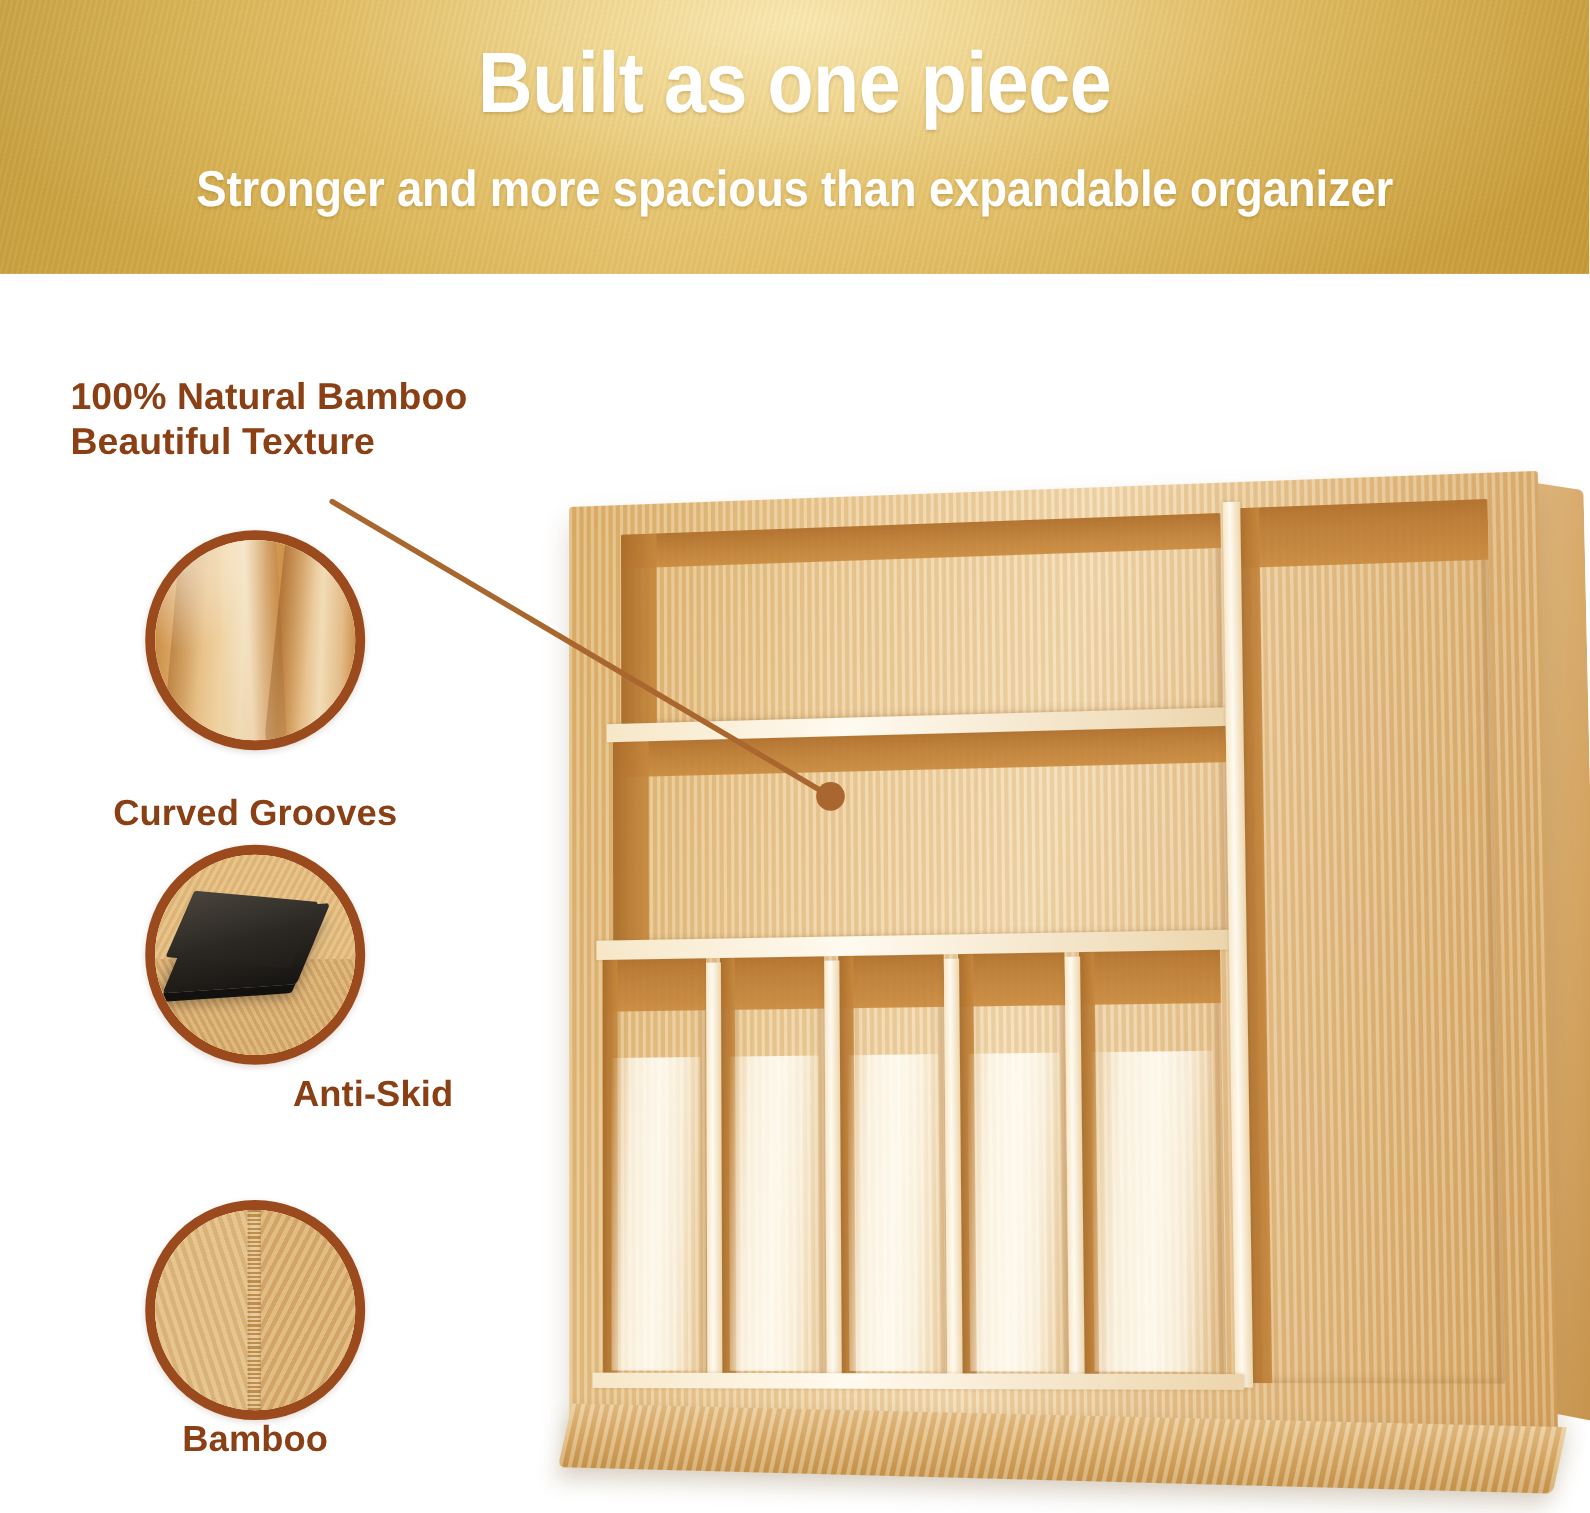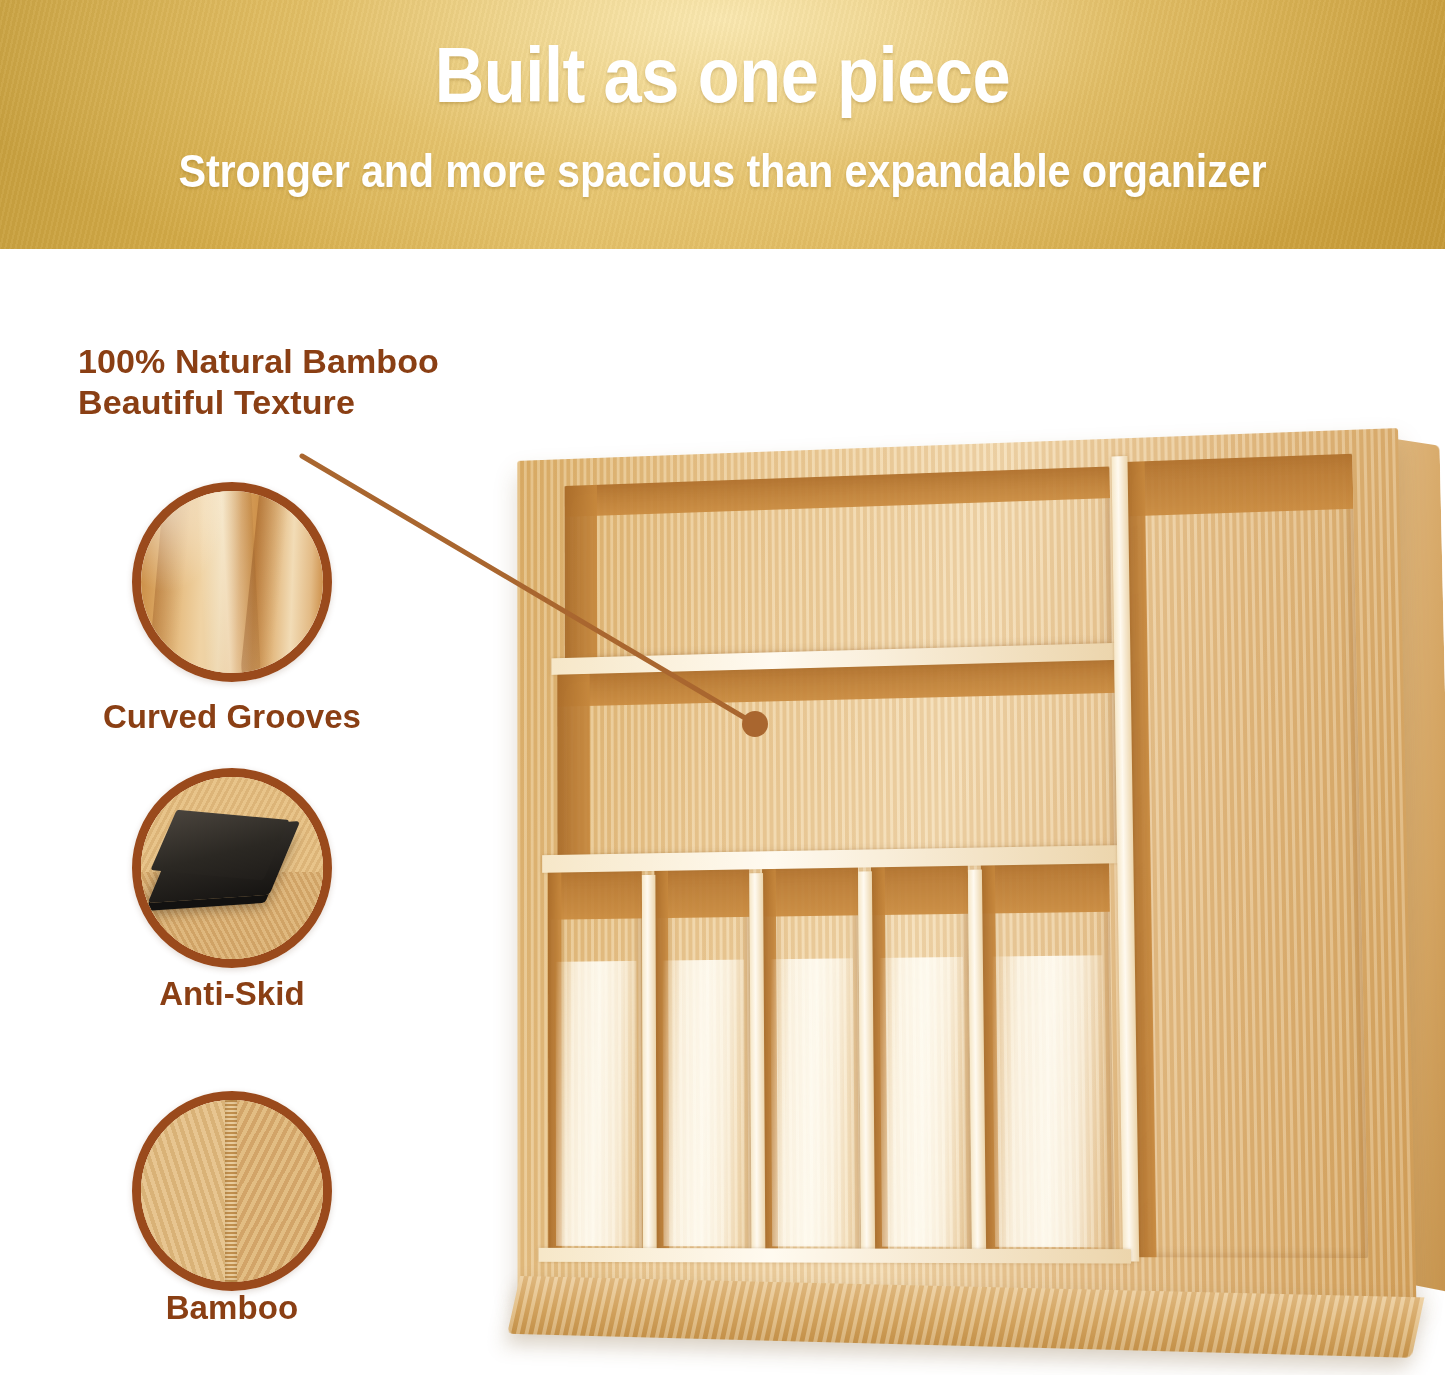--- a/index.html
+++ b/index.html
@@ -45,21 +45,21 @@
     font-weight:bold;
     letter-spacing:-0.2px;
     line-height:1;
     transform:scaleX(0.9);
     text-shadow:0 2px 3px rgba(120,85,10,0.25);
     z-index:2;
   }
 
   
   .lead-label{
-    position:absolute;left:78px;top:341px;width:520px;
+    position:absolute;left:64px;top:341px;width:520px;
     color:#8a3f14;
     font-size:34px;font-weight:bold;line-height:1.22;
     letter-spacing:0.1px;
   }
 
   .pointer-line{
     position:absolute;left:250px;top:430px;
     width:560px;height:320px;
     z-index:3;pointer-events:none;
   }
@@ -141,22 +141,22 @@
     box-shadow:0 0 4px rgba(120,80,35,0.35) inset;
   }
 
   .badge-caption{
     position:absolute;
     color:#8a3f14;
     font-size:33px;font-weight:bold;line-height:1.18;
     text-align:center;width:360px;left:52px;
     letter-spacing:0.1px;
   }
-  #caption-grooves{top:698px;}
-  #caption-feet{top:975px;}
+  #caption-grooves{top:720px;}
+  #caption-feet{top:975px;text-align:right;}
   #caption-solid{top:1289px;}
 
   
   .product{
     position:absolute;left:505px;top:440px;width:895px;height:855px;
     z-index:1;
   }
   .tray{
     position:absolute;left:0;top:0;width:100%;height:100%;
     transform:perspective(2300px) rotateX(3deg) rotateY(-6.5deg) rotateZ(-0.6deg);

